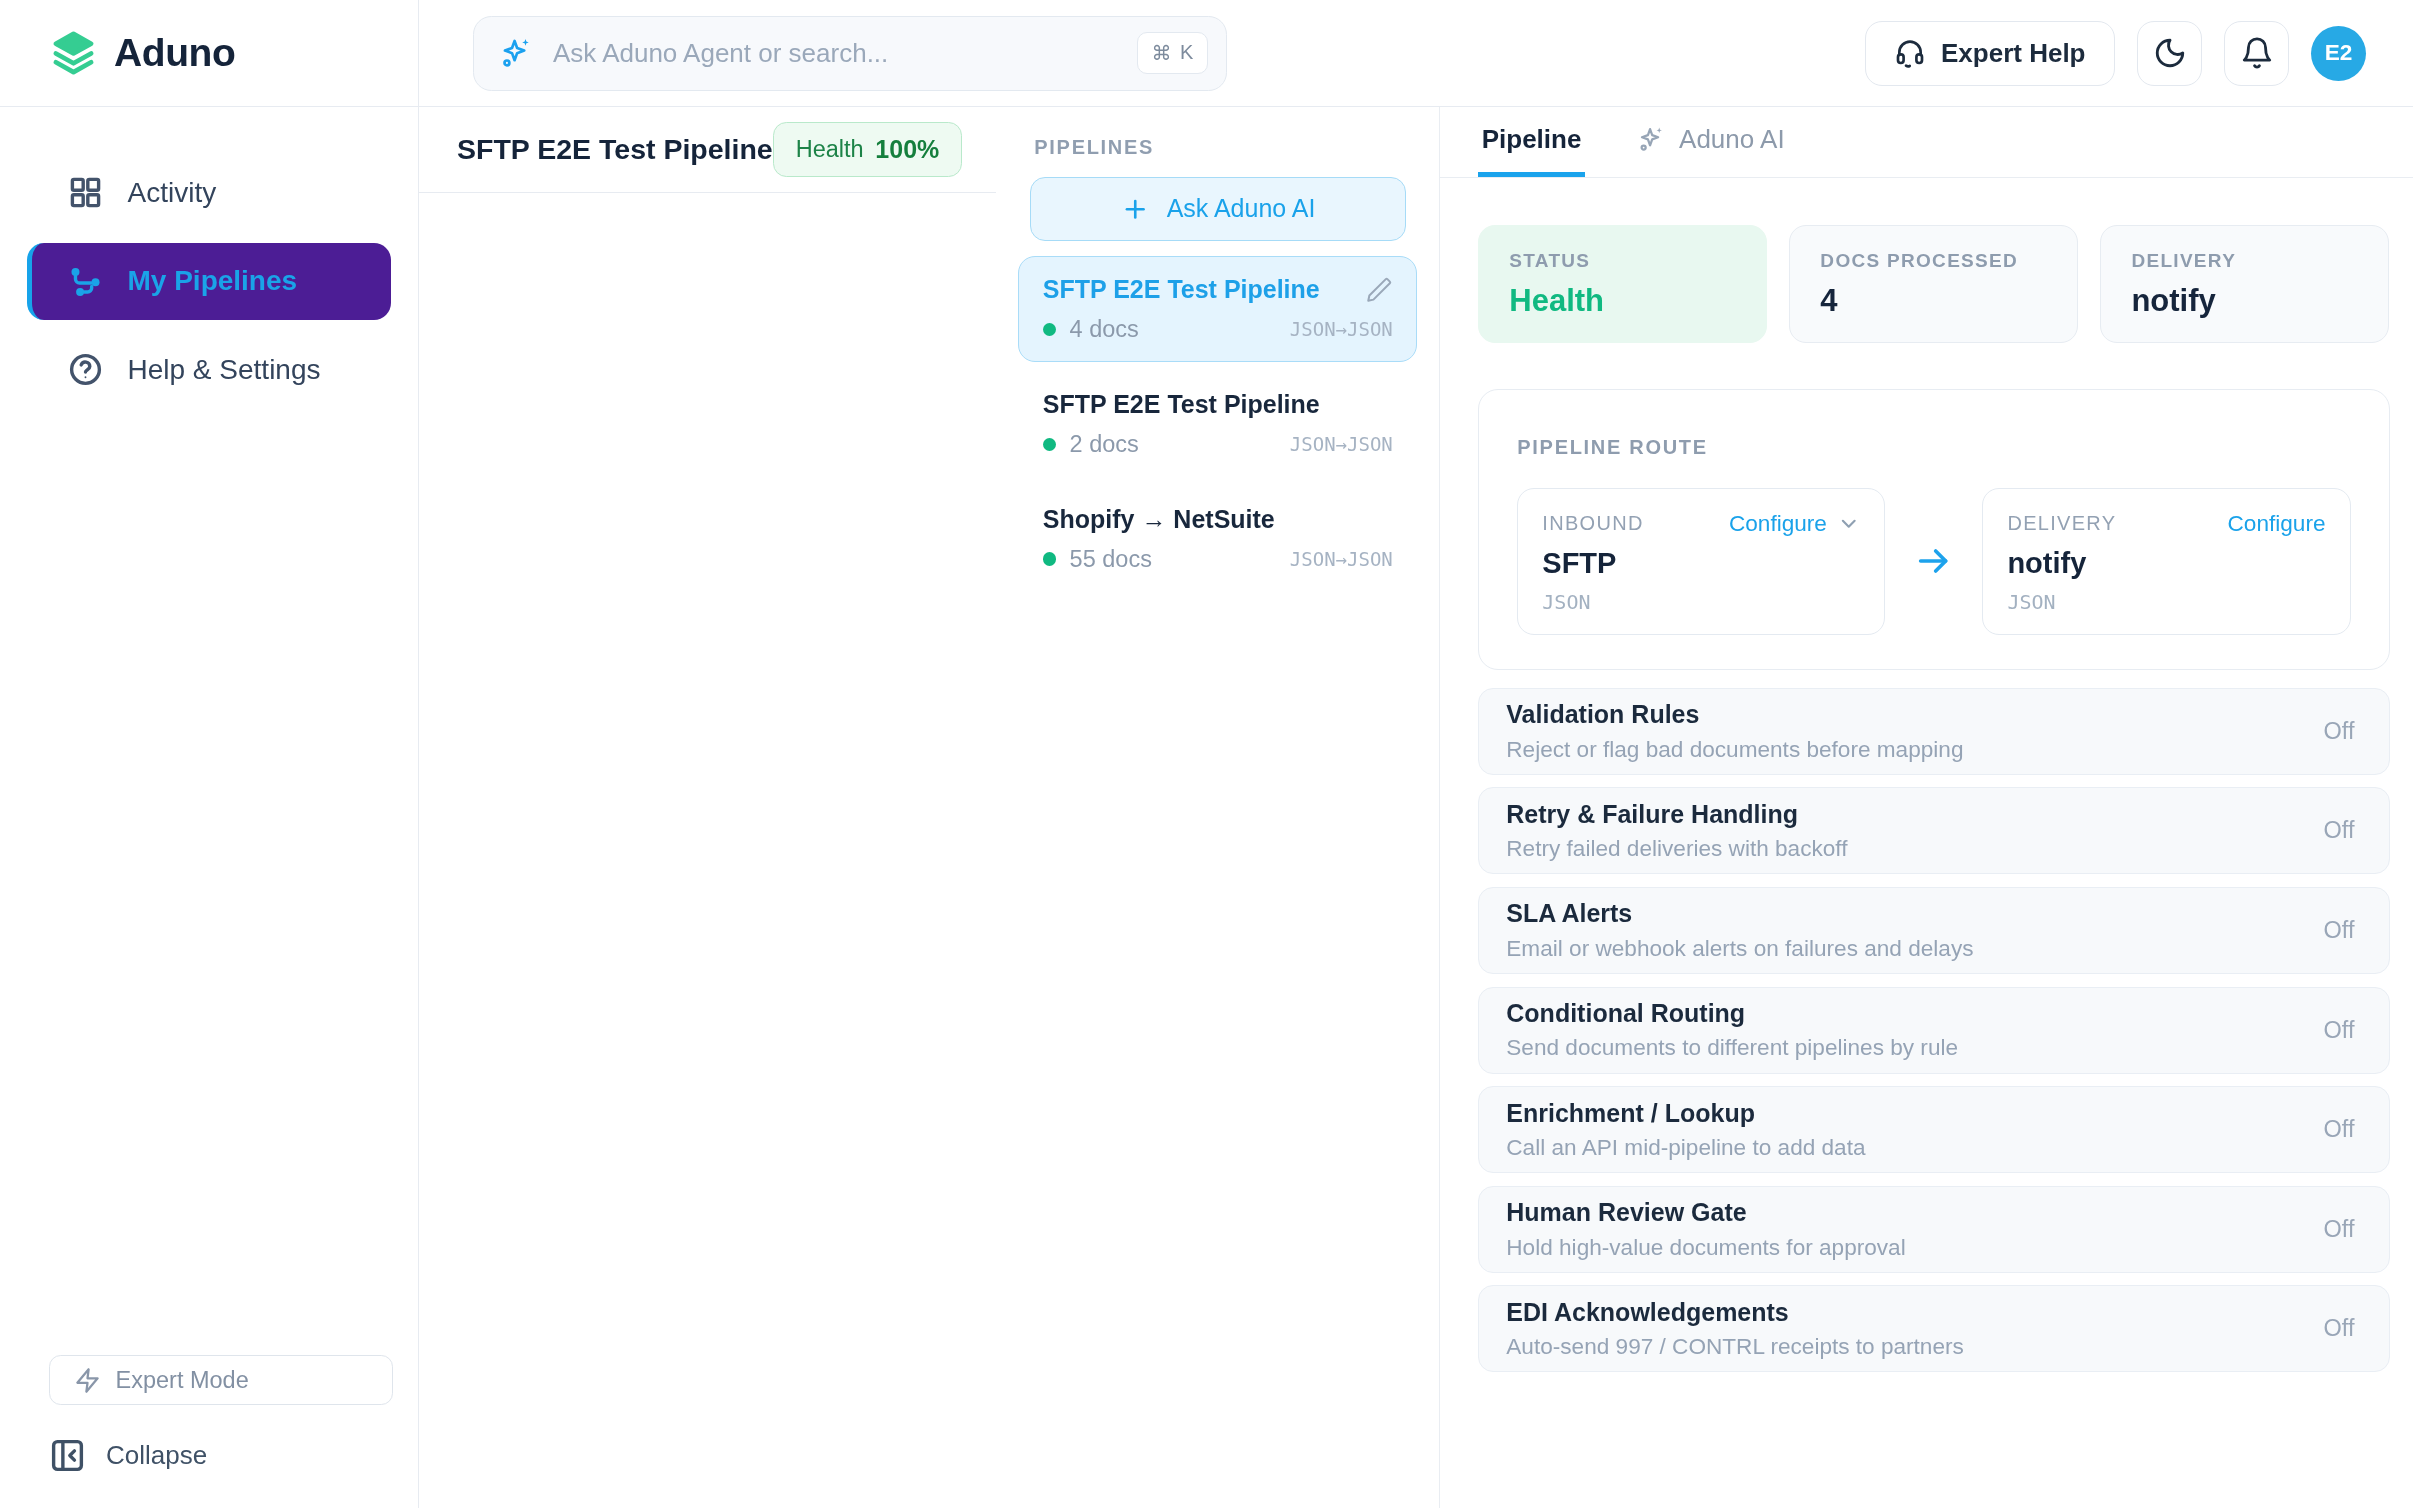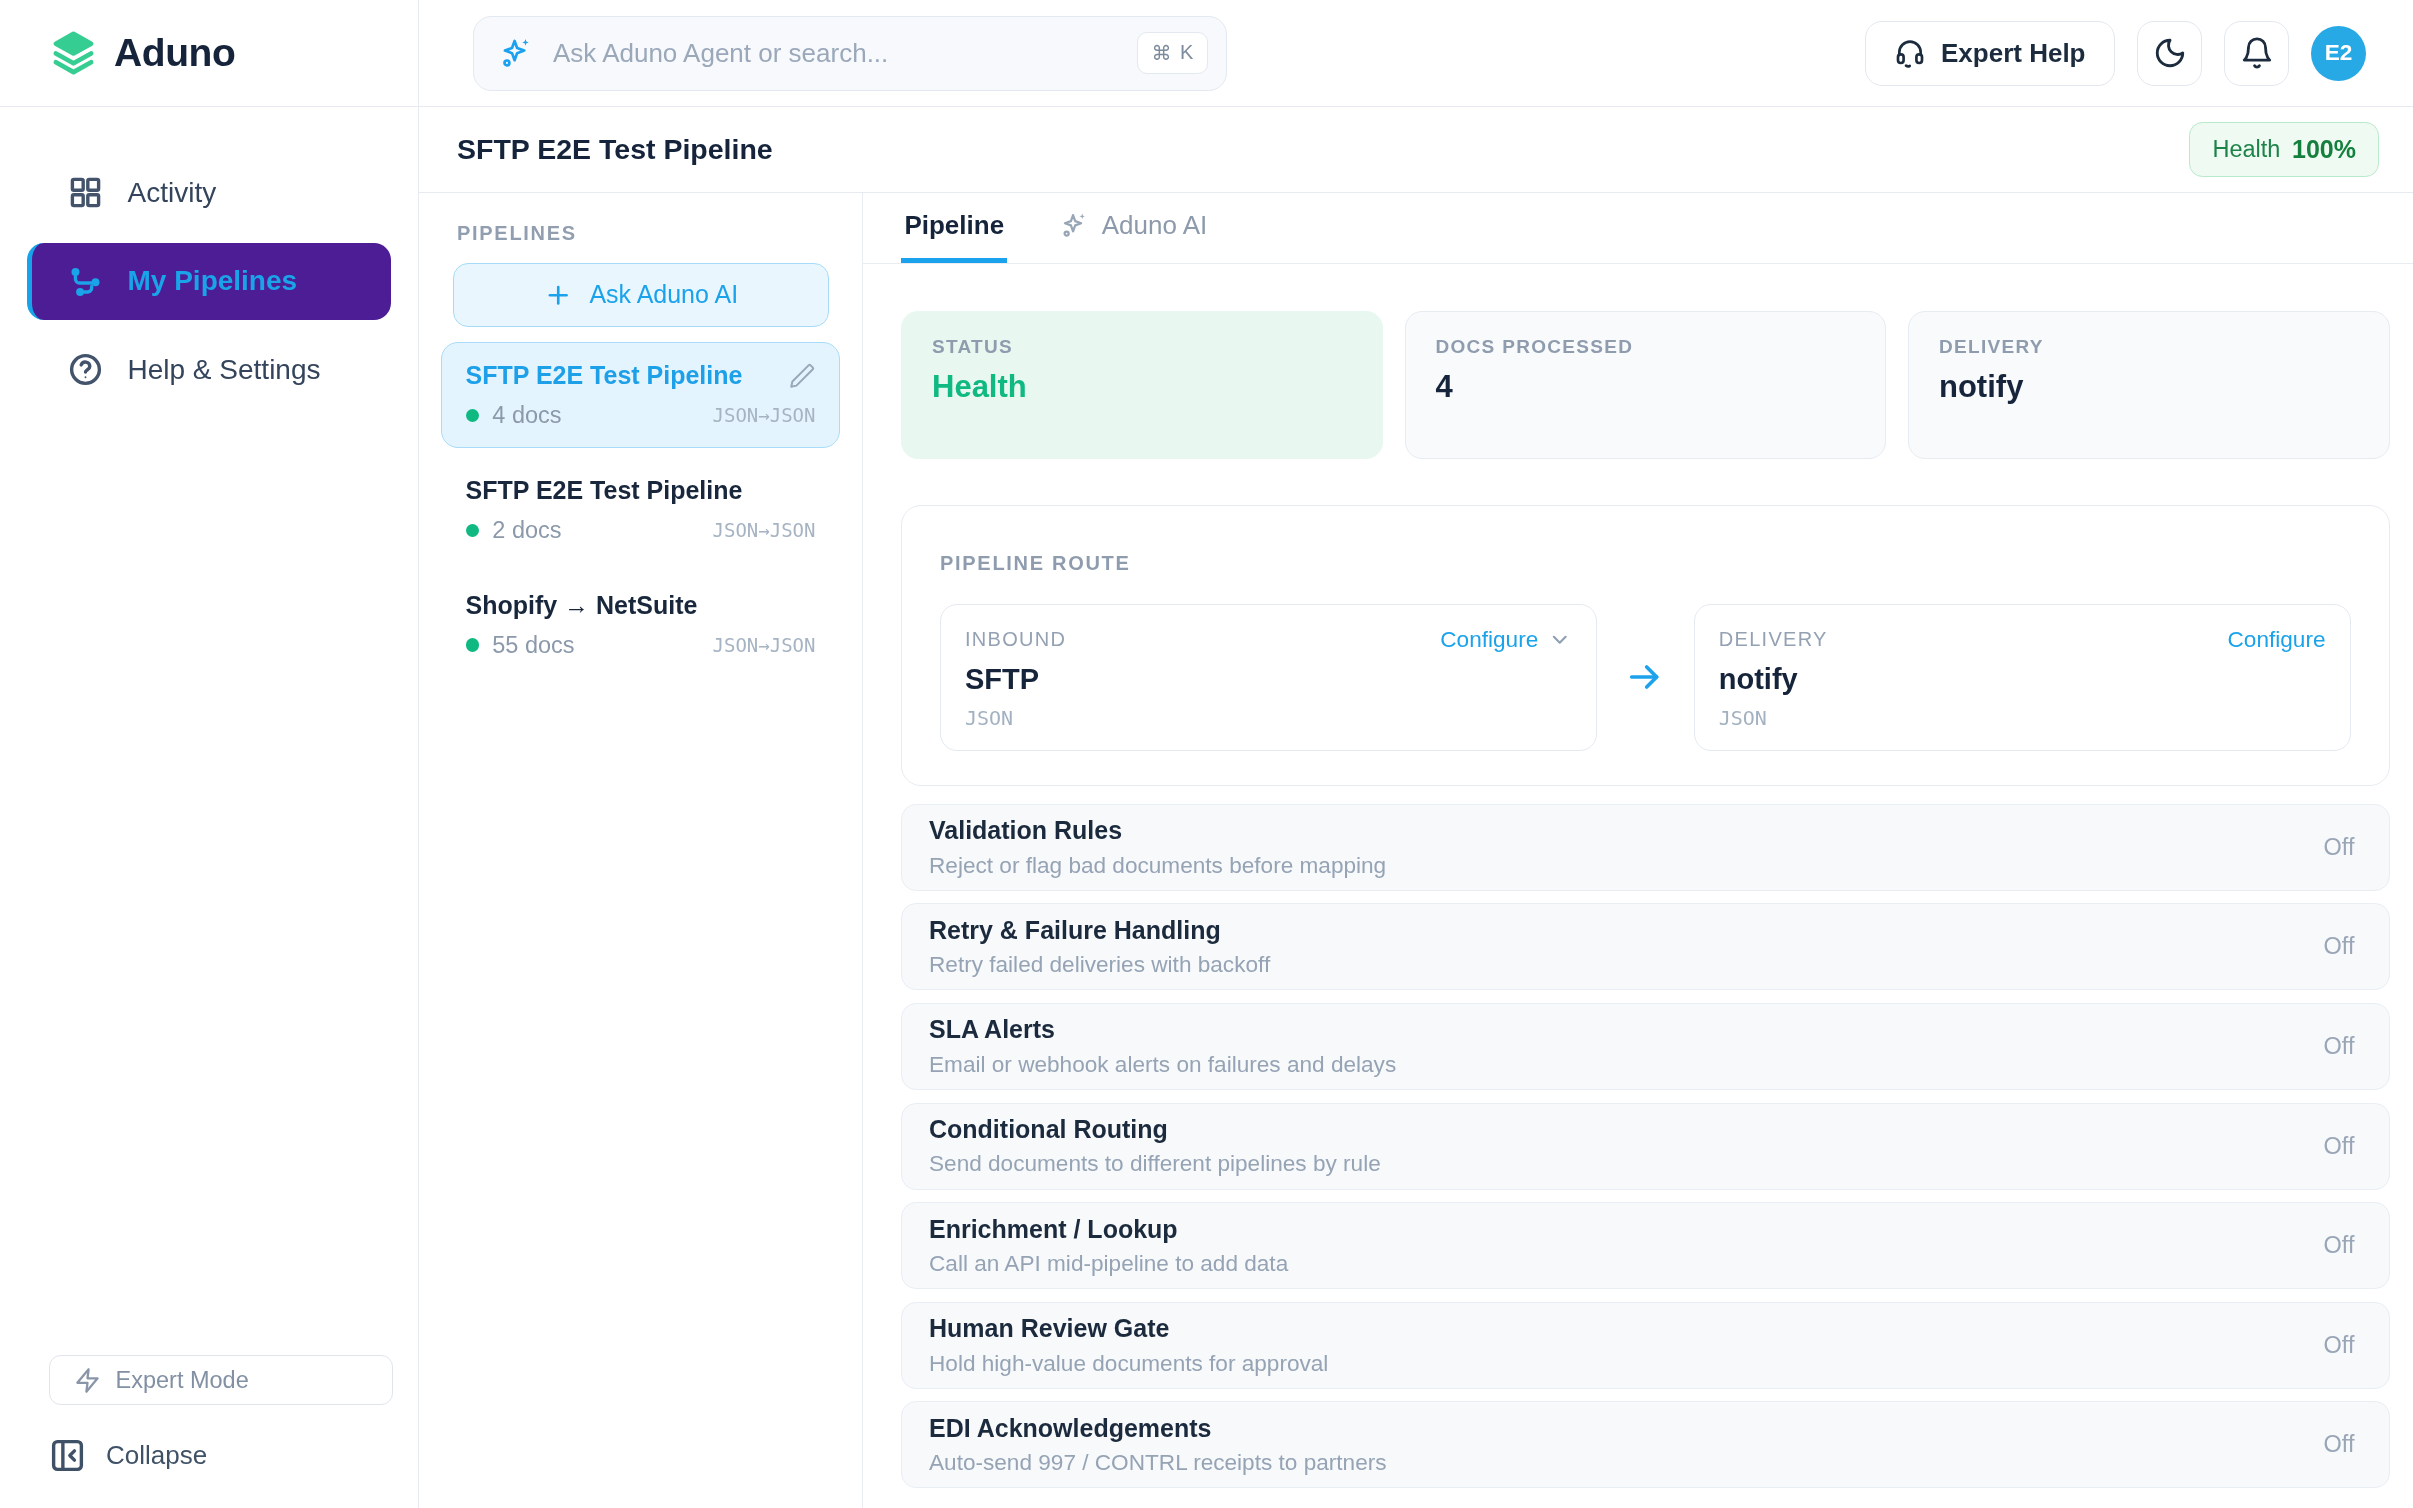--- a/index.html
+++ b/index.html
@@ -23,21 +23,21 @@
 
   
   .body-row { flex:1; display:flex; min-height:0; }
   .sidebar { width:419px; flex:0 0 auto; border-right:1.7px solid #e7ebf1; display:flex; flex-direction:column; padding-top:47px; }
   .nav-item { height:77px; margin:0 27px 11.7px 27px; border-radius:17px; display:flex; align-items:center; gap:23.5px; padding-left:35px; font-size:28px; font-weight:500; color:#33445c; cursor:pointer; border-left:5px solid transparent; }
   .nav-item.active { background:#4c1d95; border-left:5px solid #17a3ea; color:#1aa3e8; font-weight:700; }
   .sidebar-spacer { flex:1; }
   .expert-mode-btn { margin:0 27px 0 49px; height:50px; border:1.7px solid #dfe5ec; border-radius:11.7px; background:#fff; display:flex; align-items:center; gap:15px; padding:0 23.5px; font-size:23.5px; color:#8290a3; cursor:pointer; width:344px; }
   .collapse-row { margin:32px 0 34px 49px; display:flex; align-items:center; gap:20px; font-size:26px; font-weight:500; color:#3f5166; cursor:pointer; }
 
-  .content-col { flex:1; display:flex; flex-direction:column; min-width:0; }
+  .content-col { flex:1; display:flex; flex-direction:row; min-width:0; }
   .title-bar { height:86px; flex:0 0 auto; border-bottom:1.7px solid #e7ebf1; display:flex; align-items:center; justify-content:space-between; padding:0 34px 0 38px; }
   .page-title { font-size:28.5px; font-weight:700; color:#15243a; }
   .health-badge { background:#eefaf2; border:1.7px solid #b9e9cb; border-radius:13.4px; padding:11.7px 22px; display:flex; gap:11.7px; align-items:center; }
   .health-label { font-size:23.5px; font-weight:500; color:#1d8348; }
   .health-value { font-size:25px; font-weight:800; color:#157f3d; }
 
   .content-row { flex:1; display:flex; min-height:0; }
 
   
   .pipelines-panel { width:444px; flex:0 0 auto; border-right:1.7px solid #e9edf2; padding-top:28.5px; }
@@ -55,21 +55,21 @@
   .pipe-format { font-family:"DejaVu Sans Mono", monospace; font-size:19px; color:#a6b3c3; }
 
   
   .main-panel { flex:1; display:flex; flex-direction:column; min-width:0; }
   .tabbar { height:71px; flex:0 0 auto; border-bottom:1.7px solid #e9edf2; display:flex; align-items:stretch; gap:49px; padding-left:38px; }
   .tab { display:flex; align-items:center; gap:13.4px; font-size:26px; color:#8d9aab; border-bottom:5px solid transparent; cursor:pointer; padding:0 3.4px; }
   .tab.active { color:#15243a; font-weight:700; border-bottom:5px solid #1aa3ec; }
   .main-scroll { flex:1; padding:47px 23.5px 0 38px; overflow:hidden; }
 
   .stats-row { display:flex; gap:22px; }
-  .stat-card { flex:1; height:148px; border-radius:17px; background:#f8fafc; border:1.7px solid #e7ecf2; padding:23.5px 30px; }
+  .stat-card { flex:1; height:118px; border-radius:17px; background:#f8fafc; border:1.7px solid #e7ecf2; padding:23.5px 30px; }
   .stat-card.success { background:#e8f8f0; border-color:#e8f8f0; }
   .stat-label { font-size:19px; font-weight:600; letter-spacing:1.3px; color:#8e9cae; }
   .stat-value { margin-top:11.7px; font-size:31px; font-weight:700; color:#16253c; }
   .stat-card.success .stat-value { color:#10b981; }
 
   .route-card { margin-top:46px; border:1.7px solid #e7ecf2; border-radius:20px; padding:34px 38px; }
   .route-heading { font-size:20px; font-weight:700; letter-spacing:1.7px; color:#8e9cae;margin-top:12px; }
   .route-row { margin-top:28.5px; display:flex; align-items:center; gap:28.5px; }
   .route-node { flex:1; height:147px; border:1.7px solid #e4eaf1; border-radius:17px; padding:22px 24px; background:#fff; }
   .route-node-top { display:flex; align-items:center; justify-content:space-between; }

